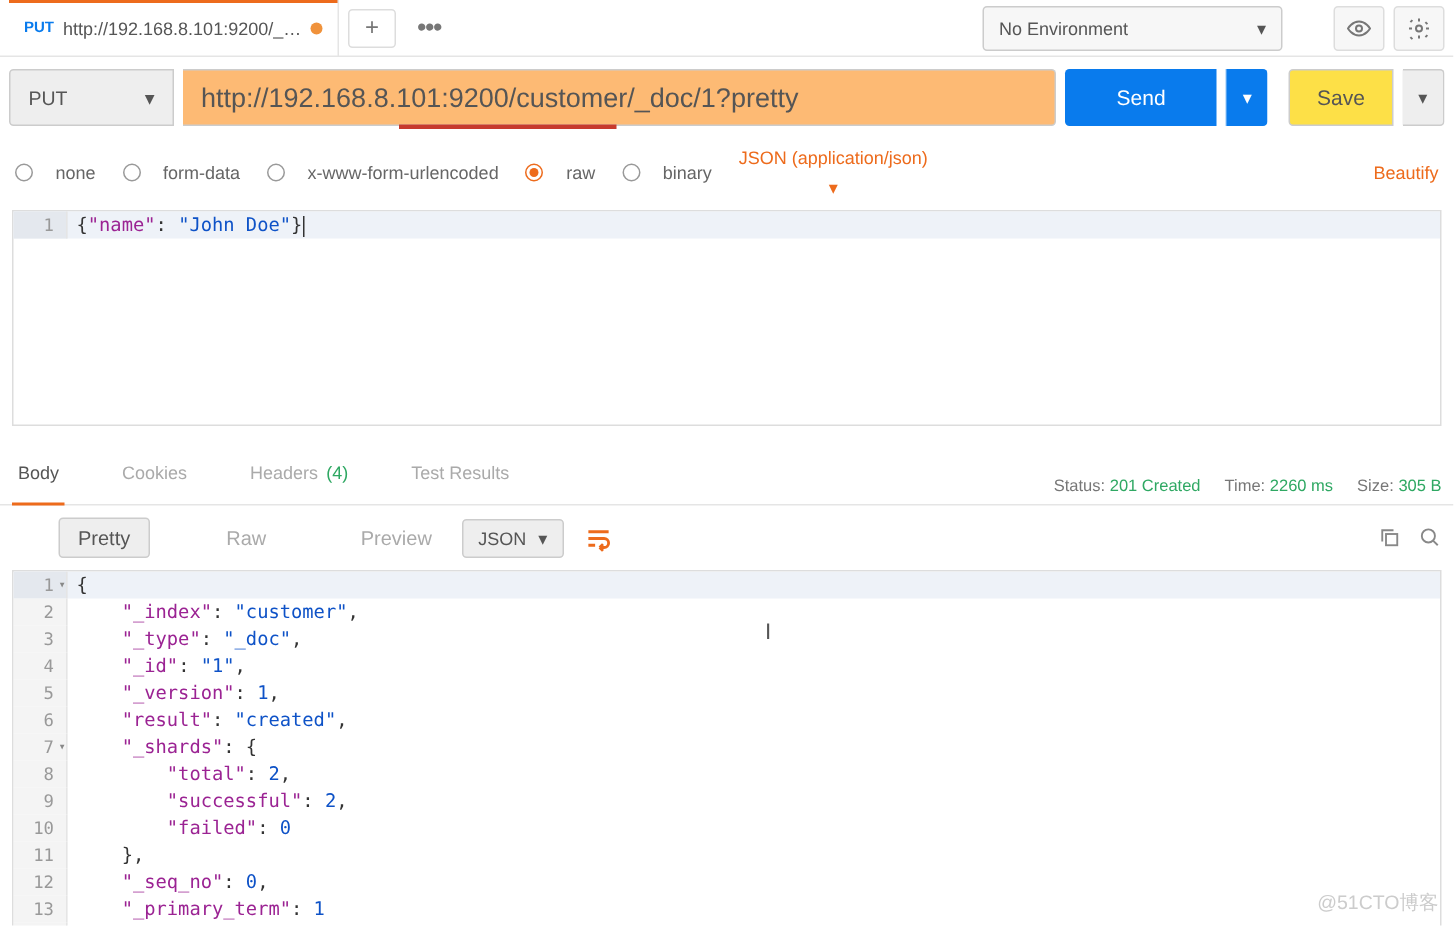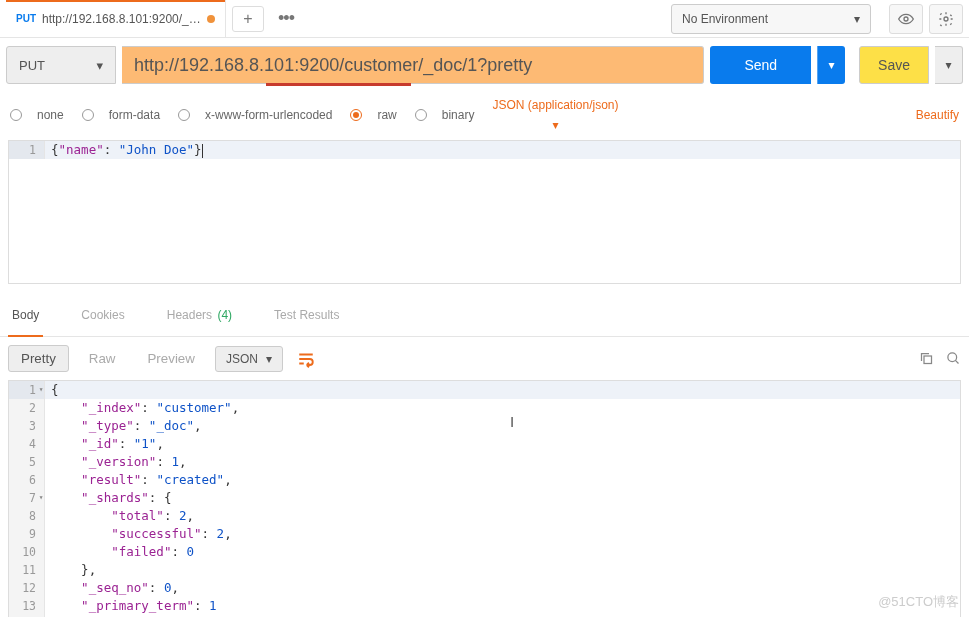--- a/index.html
+++ b/index.html
@@ -8,21 +8,21 @@
     
     .top-row { display: flex; align-items: center; height: 38px; border-bottom: 1px solid #e5e5e5; padding: 0 6px; }
     .tab-active-indicator { position: absolute; top: 0; left: 6px; width: 220px; height: 2px; background: #ed6b1c; }
     .tab { display: flex; align-items: center; height: 38px; padding: 0 10px; border-right: 1px solid #e5e5e5; width: 220px; font-size: 12px; color: #555; position: relative; }
     .tab-method { color: #097BED; font-weight: 700; font-size: 10px; margin-right: 6px; }
     .tab-title { flex: 1; overflow: hidden; text-overflow: ellipsis; white-space: nowrap; color: #555; }
     .tab-dirty { width: 8px; height: 8px; border-radius: 50%; background: #f0923b; margin-left: 6px; flex-shrink: 0; }
     .tab-plus, .tab-more { width: 32px; height: 26px; display: flex; align-items: center; justify-content: center; border: 1px solid #ddd; border-radius: 3px; margin-left: 6px; color: #777; font-size: 16px; cursor: pointer; }
     .tab-more { border: none; font-size: 18px; letter-spacing: -1px; }
     .top-spacer { flex: 1; }
-    .env-select { width: 200px; height: 30px; border: 1px solid #ccc; border-radius: 3px; display: flex; align-items: center; padding: 0 10px; color: #555; margin-right: 12px; justify-content: space-between; background: #f7f7f7; }
+    .env-select { width: 200px; height: 30px; border: 1px solid #ccc; border-radius: 3px; display: flex; align-items: center; padding: 0 10px; color: #555; margin-right: 28px; justify-content: space-between; background: #f7f7f7; }
     .top-icon-btn { width: 34px; height: 30px; border: 1px solid #ddd; border-radius: 3px; display: flex; align-items: center; justify-content: center; margin-left: 6px; color: #777; background: #f7f7f7; }
     
     
     .req-row { display: flex; align-items: center; padding: 8px 6px; gap: 6px; }
     .method-select { width: 110px; height: 38px; border: 1px solid #ccc; border-radius: 3px 0 0 3px; background: #eee; display: flex; align-items: center; padding: 0 12px; justify-content: space-between; color: #555; font-size: 13px; }
     .url-wrap { flex: 1; position: relative; }
     .url-input { width: 100%; height: 38px; border: 1px solid #ccc; border-left: none; border-radius: 0 3px 3px 0; padding: 0 12px; font-size: 18px; color: #555; background: #fdba74; }
     .url-underline { position: absolute; bottom: -2px; left: 144px; width: 145px; height: 3px; background: #c73a2d; }
     .send-btn { height: 38px; background: #097BED; color: #fff; border: none; border-radius: 3px 0 0 3px; padding: 0 34px; font-size: 14px; cursor: pointer; }
     .send-caret { height: 38px; width: 28px; background: #097BED; border-left: 1px solid rgba(255,255,255,0.3); display: flex; align-items: center; justify-content: center; color: #fff; border-radius: 0 3px 3px 0; }
@@ -60,21 +60,21 @@
     .resp-tab { color: #aaa; padding: 8px 4px; position: relative; }
     .resp-tab.active { color: #555; }
     .resp-tab.active::after { content: ""; position: absolute; left: 0; right: 0; bottom: -7px; height: 2px; background: #ed6b1c; }
     .count-badge { color: #2fa863; margin-left: 2px; }
     .resp-meta { display: flex; gap: 16px; font-size: 11px; color: #777; }
     .meta-val { color: #2fa863; }
     .download-btn { border: 1px solid #ccc; background: #eee; padding: 6px 14px; border-radius: 3px; margin-left: 14px; color: #555; }
     
     
     .resp-fmt-row { display: flex; align-items: center; padding: 8px; gap: 8px; }
-    .fmt-btn { border: 1px solid #ccc; background: #eee; padding: 5px 12px; border-radius: 3px; color: #555; }
+    .fmt-btn { border: 1px solid #ccc; background: #eee; padding: 5px 12px; border-radius: 3px; color: #555; margin-left: 31px; }
     .fmt-btn.ghost { border: none; background: none; color: #aaa; }
     .fmt-select { border: 1px solid #ccc; background: #eee; padding: 5px 10px; border-radius: 3px; display: flex; align-items: center; gap: 8px; }
     .wrap-icon { color: #ed6b1c; font-size: 16px; padding: 0 6px; }
     .right-icons { display: flex; gap: 12px; color: #888; font-size: 15px; }
     
     .resp-editor { height: 245px; overflow: hidden; }
     
     .watermark { position: absolute; right: 10px; bottom: 6px; color: #ccc; font-size: 13px; }
     .text-cursor { position: absolute; left: 510px; top: 413px; font-size: 15px; color: #555; }
     
@@ -166,20 +166,25 @@
 </div>
 
 <div class="resp-sep"></div>
 
 <div class="resp-tabs-row">
   <span class="resp-tab active">Body</span>
   <span class="resp-tab">Cookies</span>
   <span class="resp-tab"><span>Headers</span> <span class="count-badge">(4)</span></span>
   <span class="resp-tab">Test Results</span>
   <div class="body-spacer"></div>
+  <div class="resp-meta">
+    <span><span>Status:</span> <span class="meta-val">201 Created</span></span>
+    <span><span>Time:</span> <span class="meta-val">2260 ms</span></span>
+    <span><span>Size:</span> <span class="meta-val">305 B</span></span>
+  </div>
 </div>
 
 <div class="resp-fmt-row">
   <button class="fmt-btn">Pretty</button>
   <button class="fmt-btn ghost">Raw</button>
   <button class="fmt-btn ghost">Preview</button>
   <div class="fmt-select">
     <span>JSON</span>
     <span>▾</span>
   </div>

